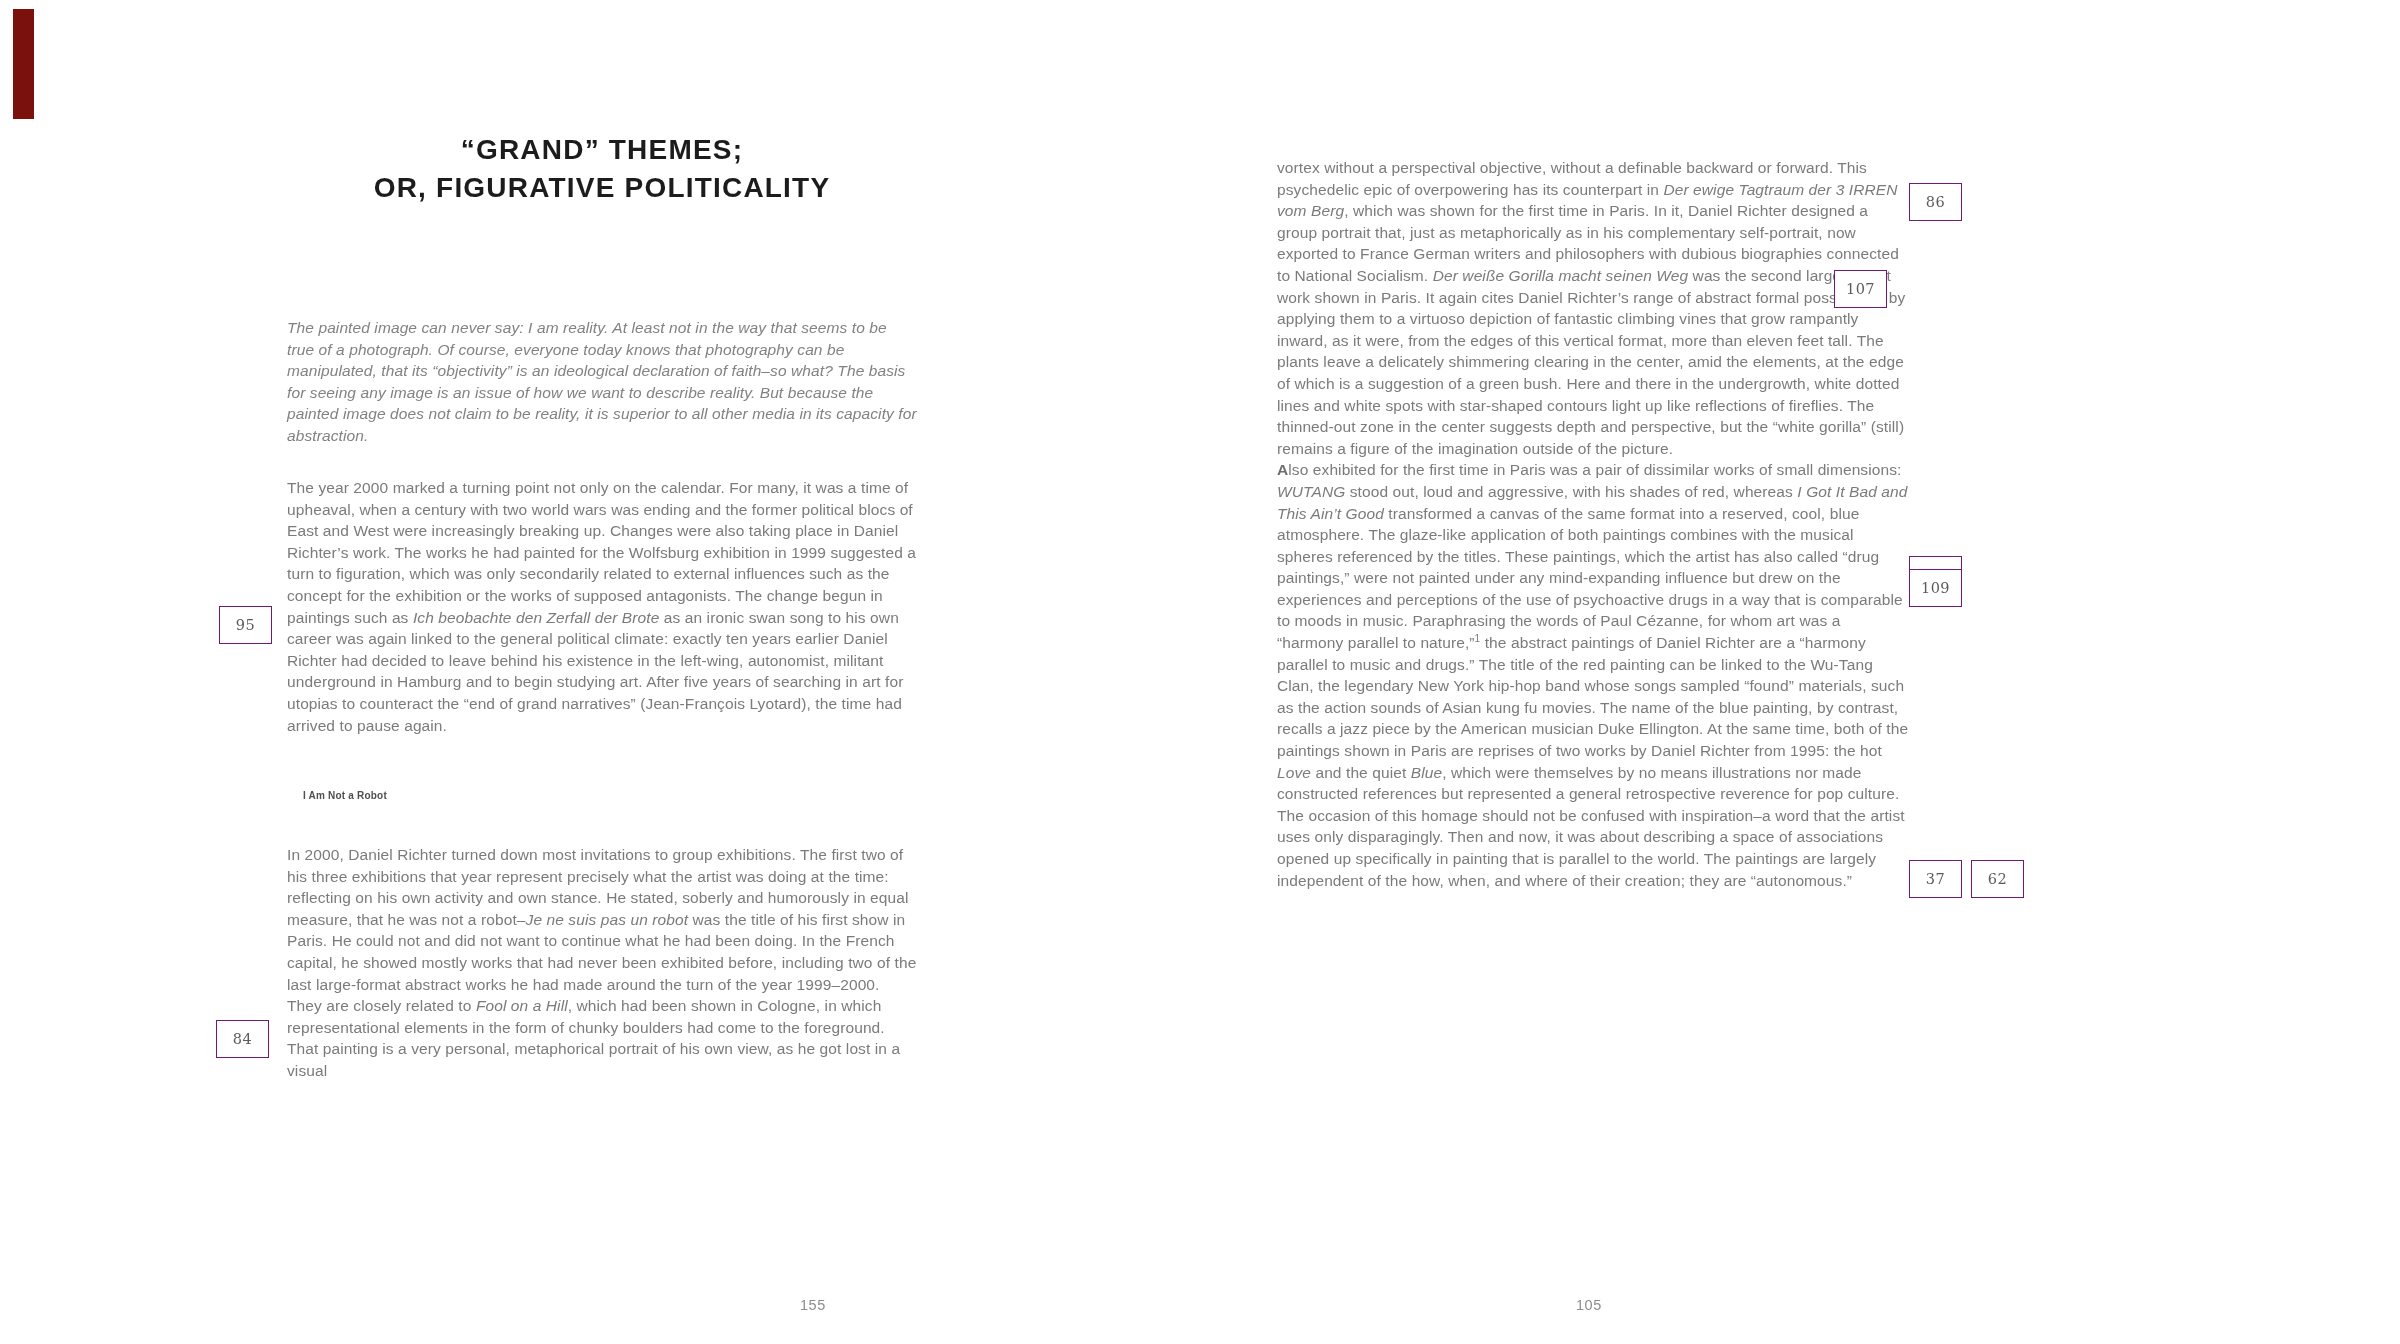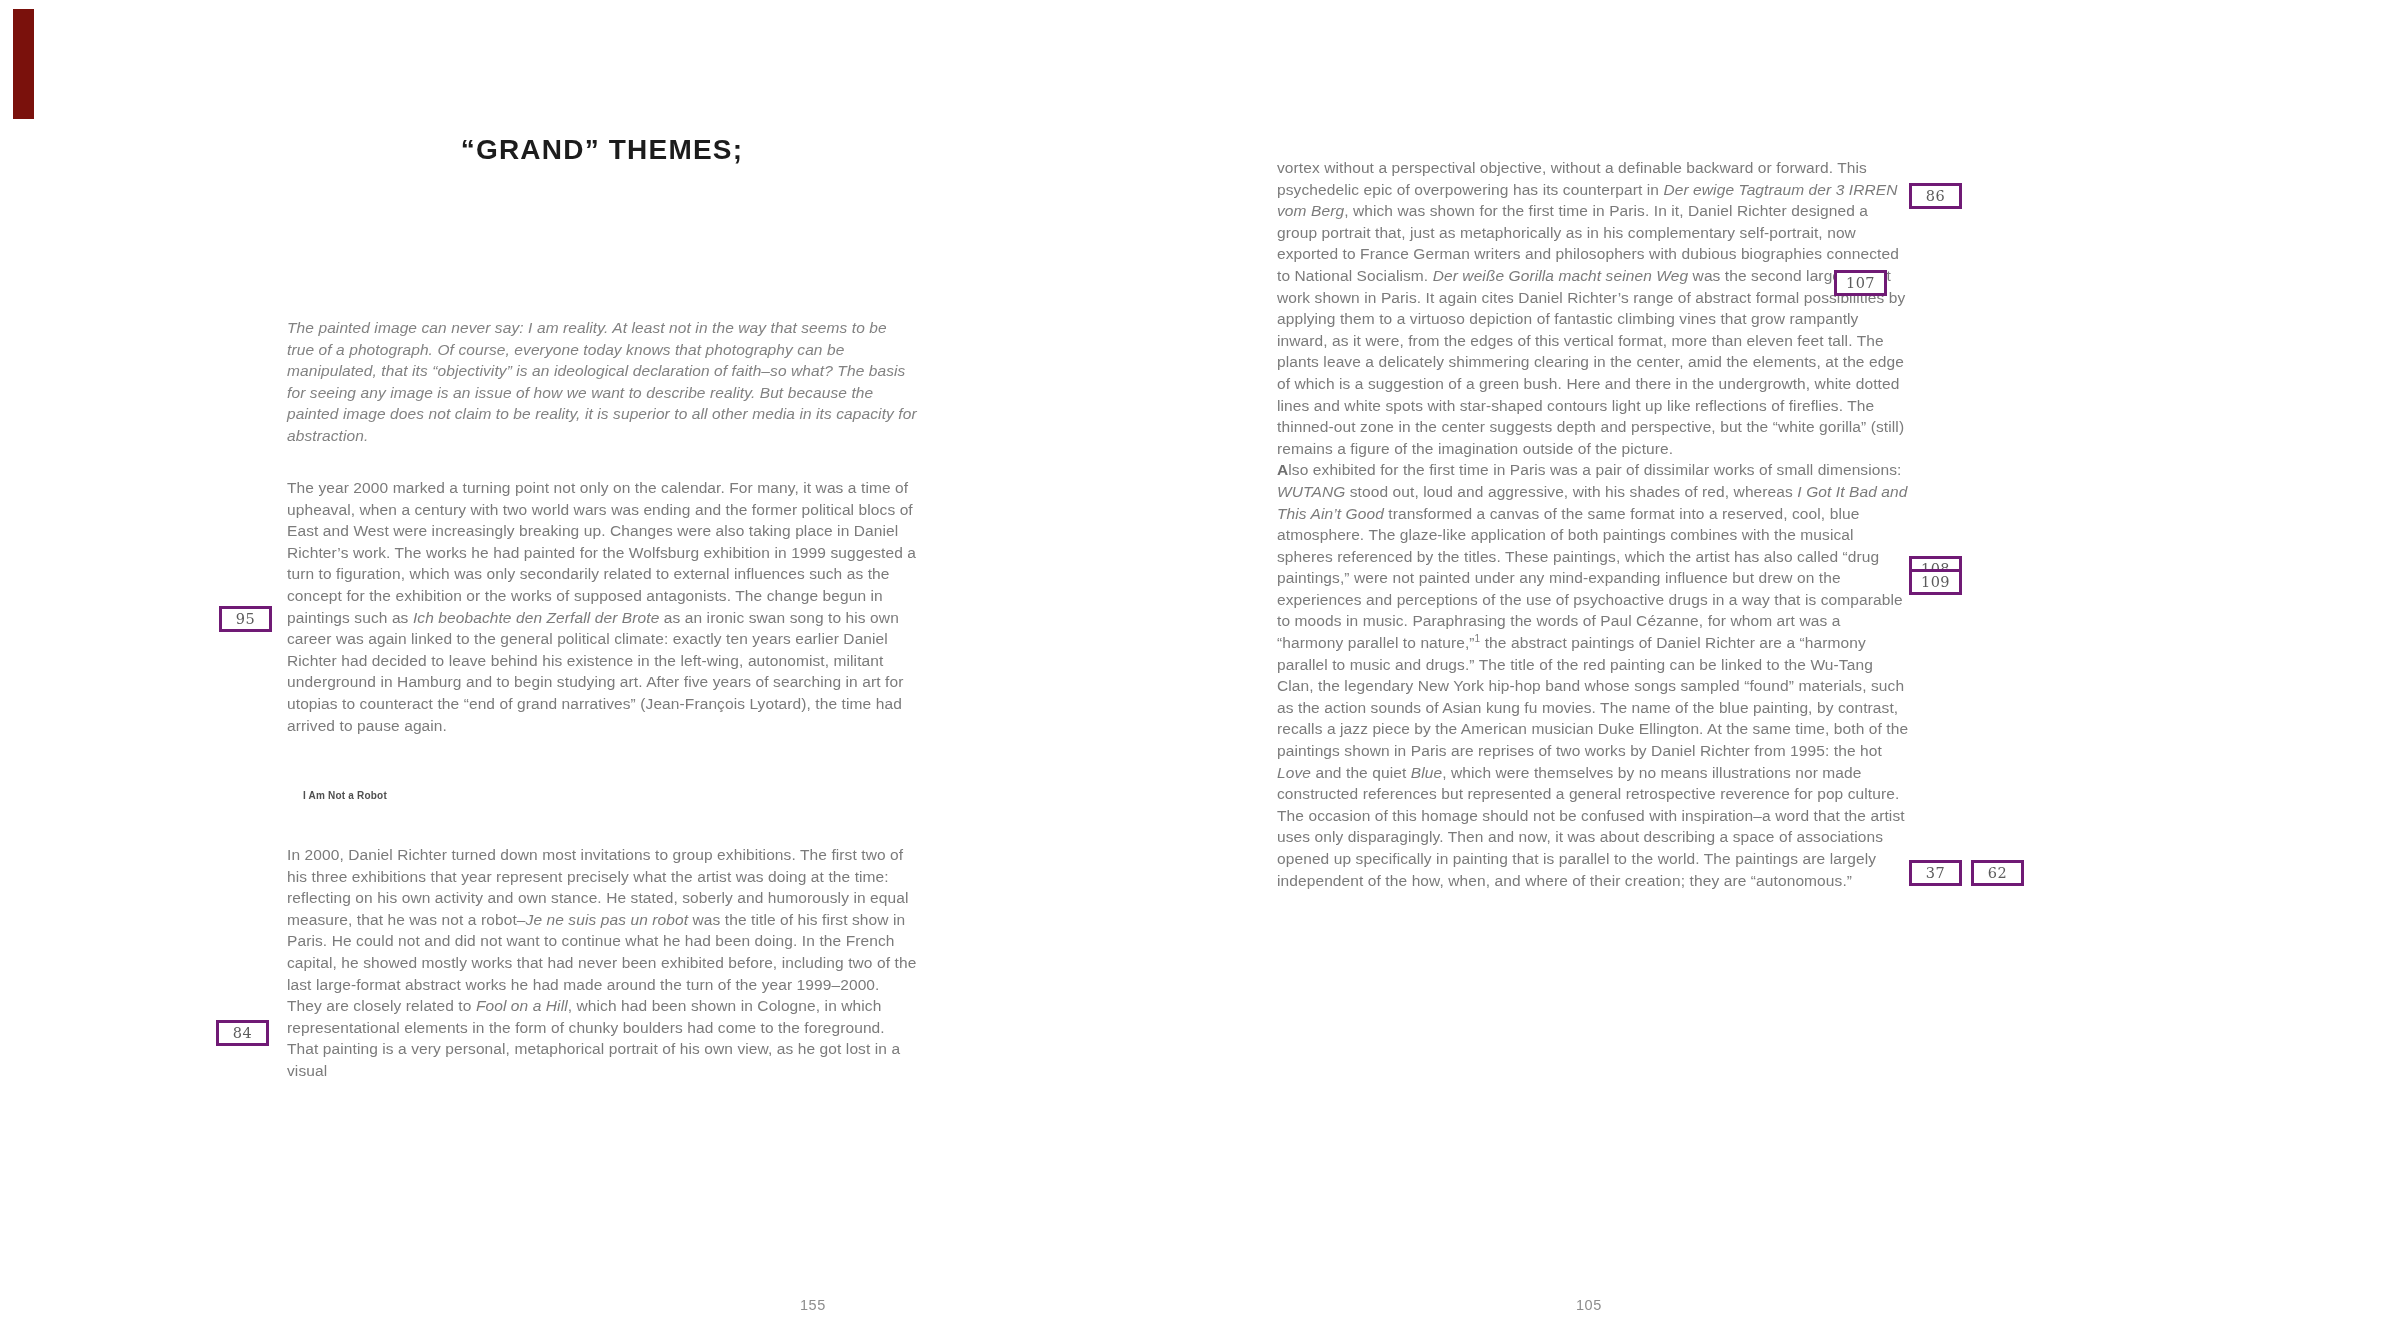--- a/index.html
+++ b/index.html
@@ -51,22 +51,22 @@
 
   .col-right { left:1277px; top:157px; width:634px; }
   .col-right p { margin:0; }
 
   .it { font-style:italic; }
   .bd { font-weight:700; color:#6f6f6f; }
   sup { font-size:10px; line-height:0; }
 
   .ref-box {
     position:absolute;
-    width:53px; height:26px;
-    border:3px solid #701a75;
+    width:53px; height:38px;
+    border:1px solid #701a75;
     background:#ffffff;
     color:#5b5b5b;
     font-family:"DejaVu Serif", serif;
     font-size:14.5px;
     display:flex; align-items:center; justify-content:center;
     letter-spacing:0.5px;
   }
   .rb-95  { left:219px;  top:606px; }
   .rb-84  { left:216px;  top:1020px; }
   .rb-86  { left:1909px; top:183px; }
@@ -86,20 +86,21 @@
 </head>
 <body>
 
 <div class="spread">
 
   <div class="bookmark"></div>
 
   <div>
     <h1 class="chapter-title">
       <span>“GRAND” THEMES;</span><br>
+      <span>OR, FIGURATIVE POLITICALITY</span>
     </h1>
 
     <div class="textblock epigraph">The painted image can never say: I am reality. At least not in the way that seems to be true of a photograph. Of course, everyone today knows that photography can be manipulated, that its “objectivity” is an ideological declaration of faith–so what? The basis for seeing any image is an issue of how we want to describe reality. But because the painted image does not claim to be reality, it is superior to all other media in its capacity for abstraction.</div>
 
     <div class="textblock para-l1"><span>The year 2000 marked a turning point not only on the calendar. For many, it was a time of upheaval, when a century with two world wars was ending and the former political blocs of East and West were increasingly breaking up. Changes were also taking place in Daniel Richter’s work. The works he had painted for the Wolfsburg exhibition in 1999 suggested a turn to figuration, which was only secondarily related to external influences such as the concept for the exhibition or the works of supposed antagonists. The change begun in paintings such as </span><span class="it">Ich beobachte den Zerfall der Brote</span><span> as an ironic swan song to his own career was again linked to the general political climate: exactly ten years earlier Daniel Richter had decided to leave behind his existence in the left-wing, autonomist, militant underground in Hamburg and to begin studying art. After five years of searching in art for utopias to counteract the “end of grand narratives” (Jean-François Lyotard), the time had arrived to pause again.</span></div>
 
     <div class="heading-l">I Am Not a Robot</div>
 
     <div class="textblock para-l2"><span>In 2000, Daniel Richter turned down most invitations to group exhibitions. The first two of his three exhibitions that year represent precisely what the artist was doing at the time: reflecting on his own activity and own stance. He stated, soberly and humorously in equal measure, that he was not a robot–</span><span class="it">Je ne suis pas un robot</span><span> was the title of his first show in Paris. He could not and did not want to continue what he had been doing. In the French capital, he showed mostly works that had never been exhibited before, including two of the last large-format abstract works he had made around the turn of the year 1999–2000. They are closely related to </span><span class="it">Fool on a Hill</span><span>, which had been shown in Cologne, in which representational elements in the form of chunky boulders had come to the foreground. That painting is a very personal, metaphorical portrait of his own view, as he got lost in a visual</span></div>
 

